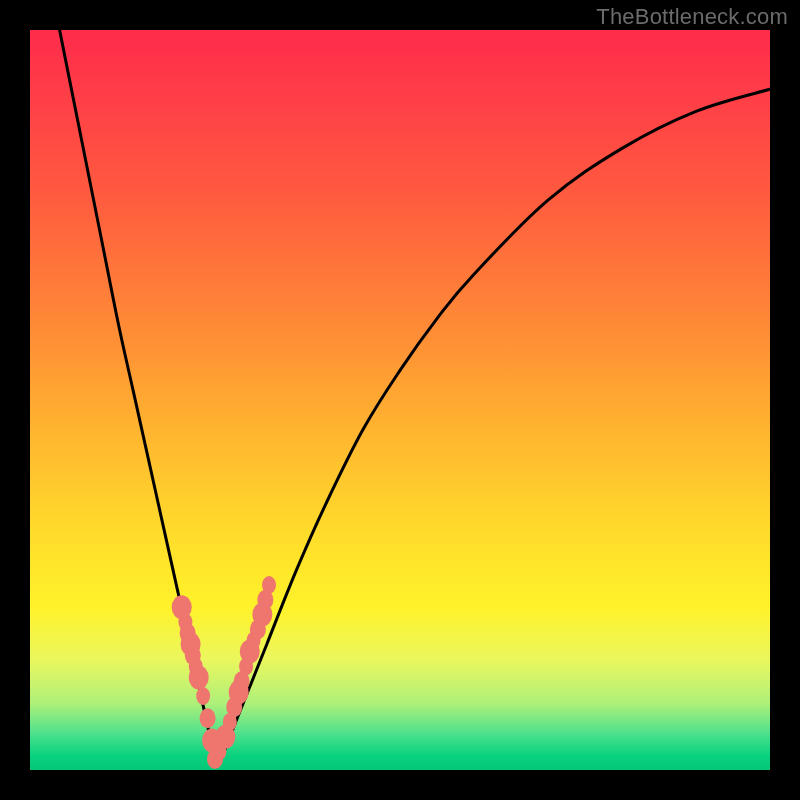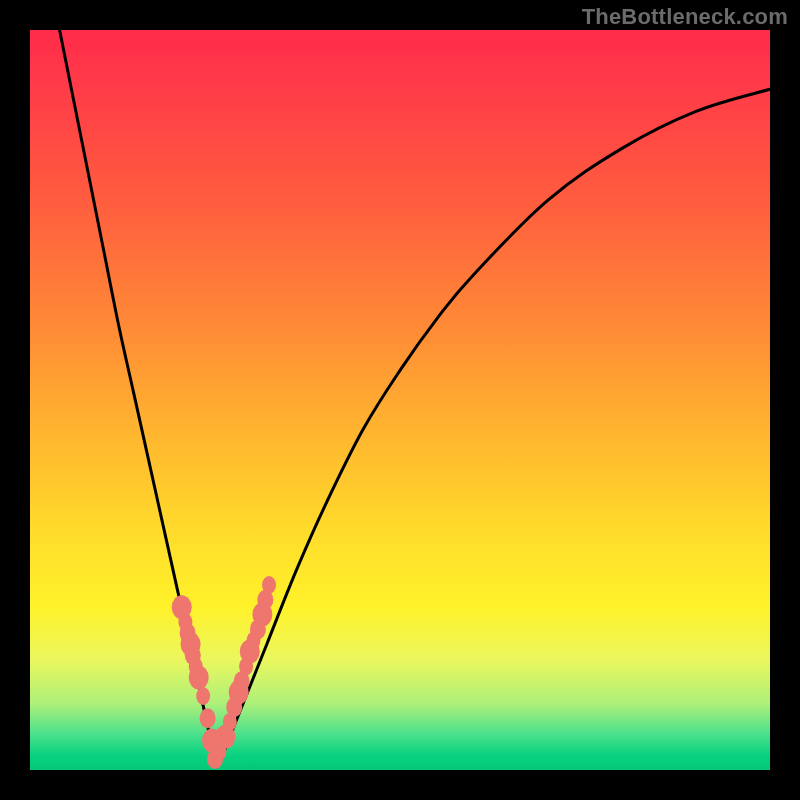--- a/index.html
+++ b/index.html
@@ -45,21 +45,21 @@
     width: 740px;
     height: 740px;
     overflow: visible;
   }
   .watermark {
     position: absolute;
     top: 4px;
     right: 12px;
     color: #6b6b6b;
     font-size: 22px;
-    font-weight: 700;
+    font-weight: 400;
     letter-spacing: 0.2px;
     text-align: right;
   }
 </style>
 </head>
 <body>
 
 <div class="watermark">TheBottleneck.com</div>
 
 <div class="frame">

